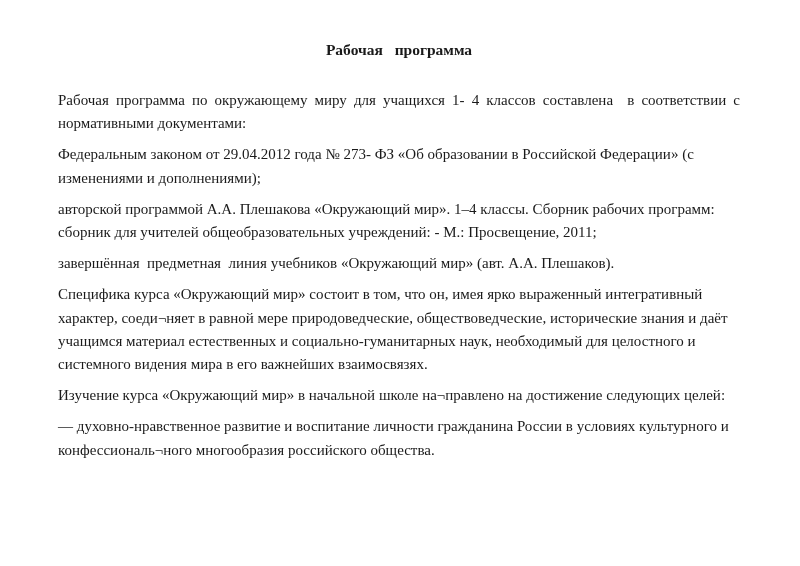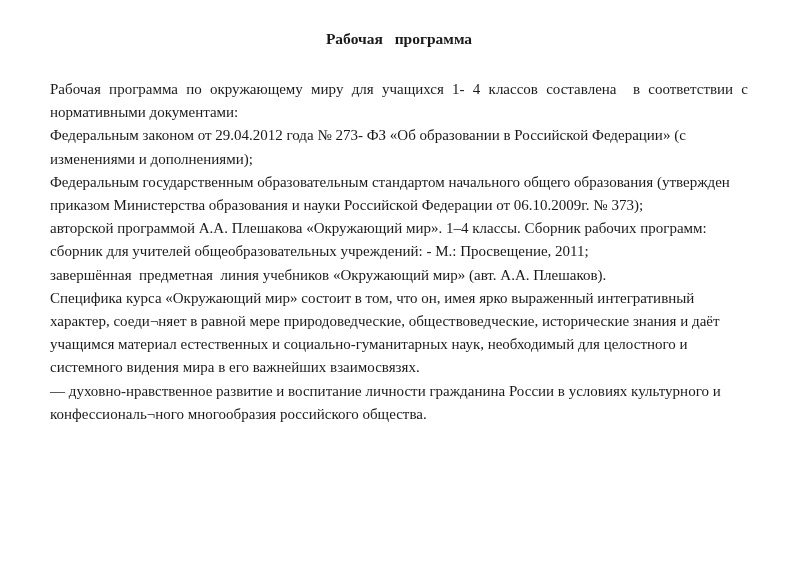--- a/index.html
+++ b/index.html
@@ -19,48 +19,48 @@
     font-family: "Liberation Serif", "DejaVu Serif", serif;
     overflow: hidden;
   }
   .page {
     width: 800px;
     height: 566px;
     padding: 31px 52px 0 50px;
     background: var(--bg);
   }
   .doc-title {
-    margin: 0;
+    margin: 11px;
     font-size: 15.5px;
     line-height: 16px;
     font-weight: bold;
     text-align: center;
     word-spacing: 2px;
   }
   .doc-body {
     margin-top: 31px;
     font-size: 15px;
     line-height: 23.2px;
   }
   .doc-body p {
-    margin: 0;
+    margin: 8px;
     text-align: left;
   }
   .doc-body p.justified {
     text-align: justify;
   }
 </style>
 </head>
 <body>
 
 <div class="page">
   <h1 class="doc-title">Рабочая&nbsp; программа</h1>
   <div class="doc-body">
     <p class="justified">Рабочая программа по окружающему миру для учащихся 1- 4 классов составлена&nbsp; в соответствии с нормативными документами:</p>
     <p>Федеральным законом от 29.04.2012 года № 273- ФЗ «Об образовании в Российской Федерации» (с изменениями и дополнениями);</p>
-    <p>Федеральным государственным образовательным стандартом начального общего образования (утвержден приказом Министерства образования и науки Российской Федерации от 06.10.2009г. № 373);</p>
     <p>авторской программой А.А. Плешакова «Окружающий мир». 1–4 классы. Сборник рабочих программ: сборник для учителей общеобразовательных учреждений: - М.: Просвещение, 2011;</p>
     <p>завершённая&nbsp; предметная&nbsp; линия учебников «Окружающий мир» (авт. А.А. Плешаков).</p>
     <p>Специфика курса «Окружающий мир» состоит в том, что он, имея ярко выраженный интегративный характер, соеди¬няет в равной мере природоведческие, обществоведческие, исторические знания и даёт учащимся материал естественных и социально-гуманитарных наук, необходимый для целостного и системного видения мира в его важнейших взаимосвязях.</p>
+    <p>Изучение курса «Окружающий мир» в начальной школе на¬правлено на достижение следующих целей:</p>
     <p>— духовно-нравственное развитие и воспитание личности гражданина России в условиях культурного и конфессиональ¬ного многообразия российского общества.</p>
 
   </div>
 </div>
 
 </body></html>

